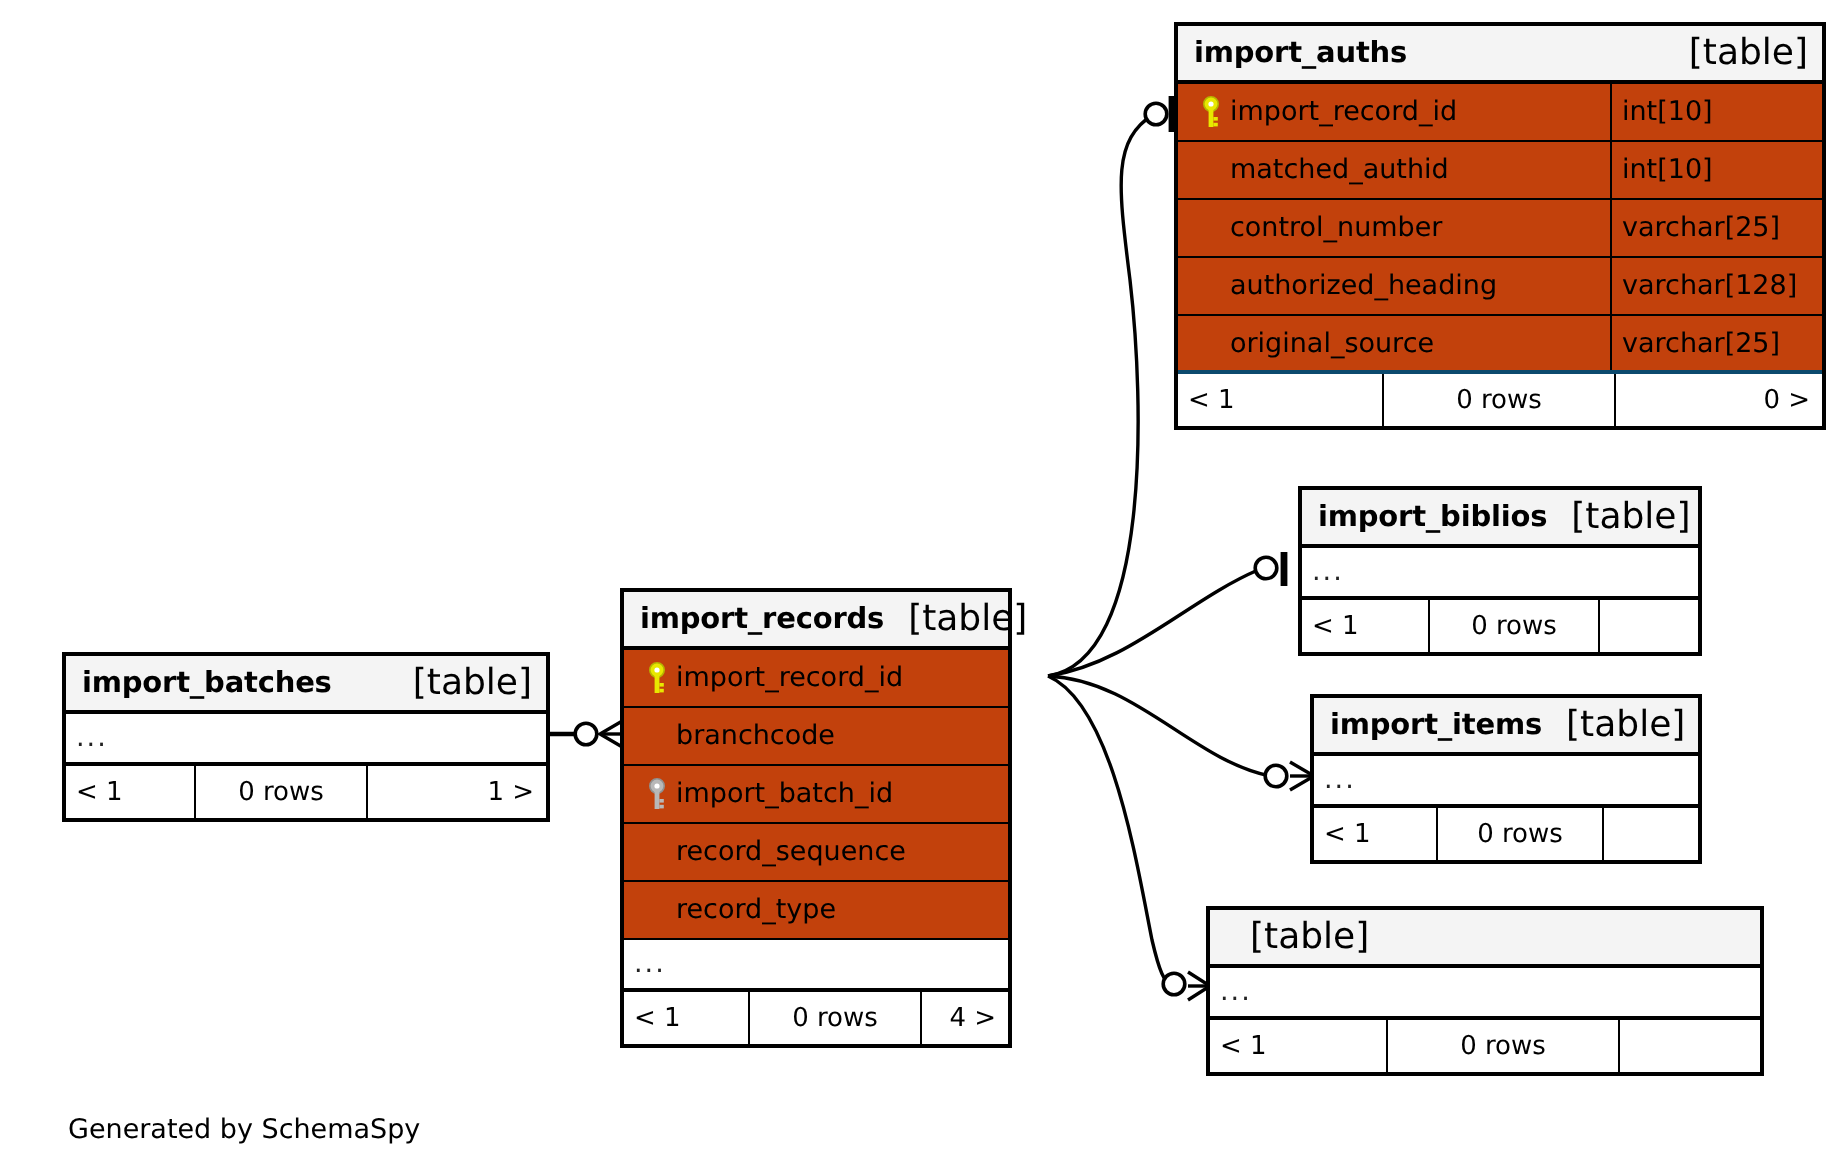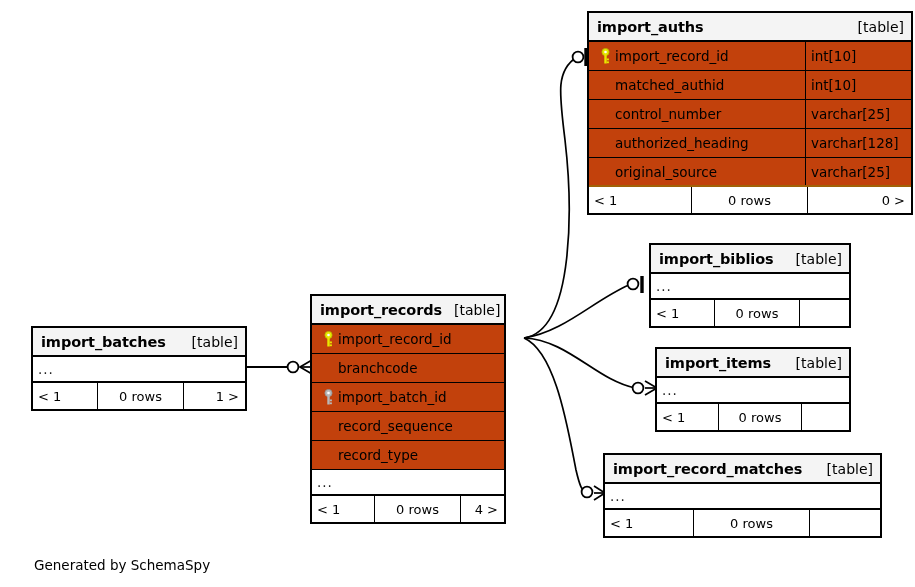--- a/index.html
+++ b/index.html
@@ -49,21 +49,21 @@
     height: 29px;
     padding: 0 7px 0 8px;
   }
   .tbl-name {
     font-weight: bold;
     font-size: 14.5px;
     letter-spacing: -0.1px;
     white-space: nowrap;
   }
   .tbl-kind {
-    font-size: 14px;
+    font-size: 18px;
     white-space: nowrap;
     margin-left: 12px;
   }
 
   .col-row {
     display: flex;
     box-sizing: border-box;
     height: 29px;
     border-bottom: 1.5px solid #000000;
     background: #c2410c;
@@ -220,21 +220,21 @@
     </div>
 
     <div class="col-row">
       <div class="col-name">
         <span class="key-slot"></span>
         <span>authorized_heading</span>
       </div>
       <div class="col-type" style="width:106px;">varchar[128]</div>
     </div>
 
-    <div class="col-row" style="border-bottom:2px solid #a16207;">
+    <div class="col-row" style="border-bottom:2px solid #0c4a6e;">
       <div class="col-name">
         <span class="key-slot"></span>
         <span>original_source</span>
       </div>
       <div class="col-type" style="width:106px;">varchar[25]</div>
     </div>
 
     <div class="footer-row">
       <div class="foot-cell foot-left" style="width:102px;">&lt; 1</div>
       <div class="foot-cell foot-mid" style="width:116px;">0 rows</div>
@@ -301,21 +301,21 @@
 
     <div class="ellipsis-row">...</div>
 
     <div class="footer-row">
       <div class="foot-cell foot-left" style="width:62px;">&lt; 1</div>
       <div class="foot-cell foot-mid" style="width:86px;">0 rows</div>
       <div class="foot-cell foot-right" style="flex:1 1 auto;">4 &gt;</div>
     </div>
   </div>
 
-  <div class="table-box" style="left:15px; top:326px; width:216px;">
+  <div class="table-box" style="left:15px; top:326px; width:244px;">
     <div class="tbl-header">
       <span class="tbl-name">import_batches</span>
       <span class="tbl-kind">[table]</span>
     </div>
     <div class="ellipsis-row">...</div>
     <div class="footer-row">
       <div class="foot-cell foot-left" style="width:64px;">&lt; 1</div>
       <div class="foot-cell foot-mid" style="width:86px;">0 rows</div>
       <div class="foot-cell foot-right" style="flex:1 1 auto;">1 &gt;</div>
     </div>
@@ -342,21 +342,20 @@
     <div class="ellipsis-row">...</div>
     <div class="footer-row">
       <div class="foot-cell foot-left" style="width:61px;">&lt; 1</div>
       <div class="foot-cell foot-mid" style="width:83px;">0 rows</div>
       <div class="foot-cell foot-right" style="flex:1 1 auto;"></div>
     </div>
   </div>
 
   <div class="table-box" style="left:587px; top:453px; width:279px;">
     <div class="tbl-header">
-      <span class="tbl-name">import_record_matches</span>
       <span class="tbl-kind">[table]</span>
     </div>
     <div class="ellipsis-row">...</div>
     <div class="footer-row">
       <div class="foot-cell foot-left" style="width:88px;">&lt; 1</div>
       <div class="foot-cell foot-mid" style="width:116px;">0 rows</div>
       <div class="foot-cell foot-right" style="flex:1 1 auto;"></div>
     </div>
   </div>
 

